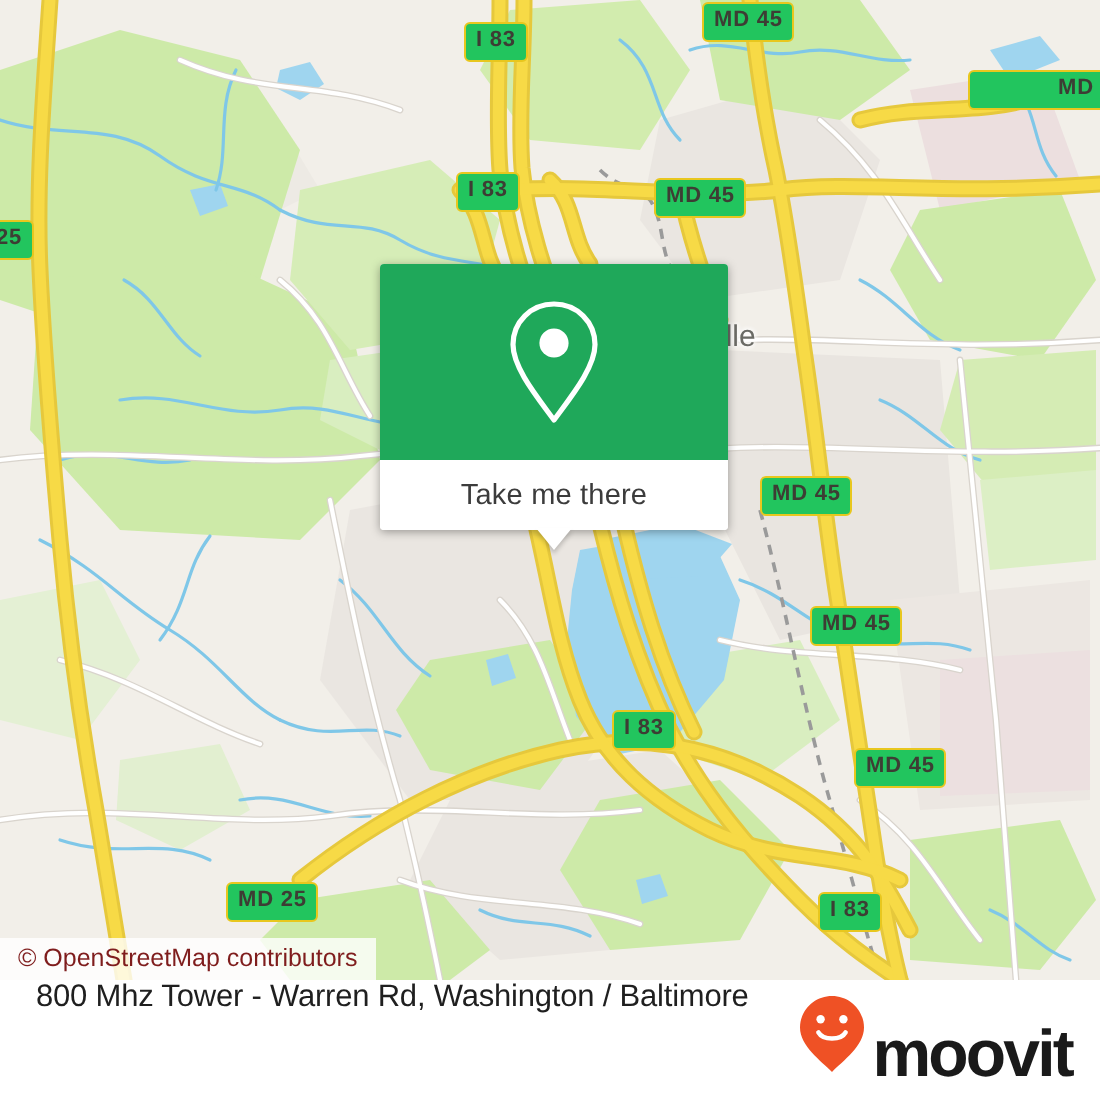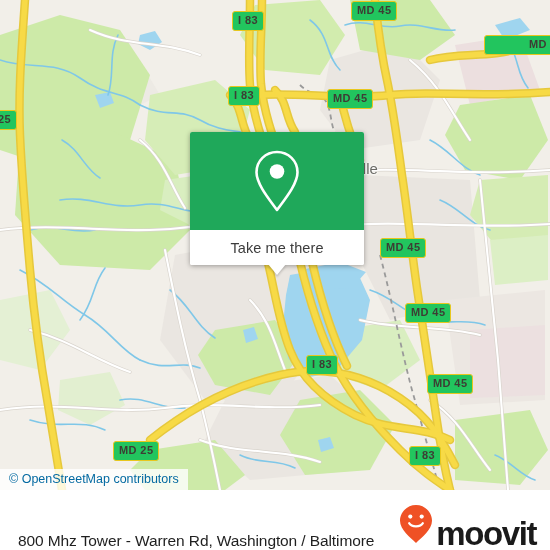--- a/index.html
+++ b/index.html
@@ -103,36 +103,36 @@
     filter: drop-shadow(0 2px 1px rgba(0,0,0,0.18));
   }
 
   
   #attribution {
     position: absolute;
     left: 0;
     bottom: 0;
     padding: 3px 9px 4px 9px;
     background: rgba(255,255,255,0.80);
-    color: #0369a1;
+    color: #7f1d1d;
     font-family: "Liberation Sans", sans-serif;
     font-size: 12.5px;
     white-space: nowrap;
     text-align: right;
   }
 
   
   #footer {
     position: absolute;
     left: 0; top: 490px;
     width: 550px;
     height: 60px;
     background: #ffffff;
     display: flex;
-    align-items: flex-end;
+    align-items: flex-start;
     justify-content: space-between;
     padding: 0 14px 0 18px;
     box-sizing: border-box;
   }
   #footer-title {
     color: #1f1f1f;
     font-family: "Liberation Sans", sans-serif;
     font-size: 15.5px;
     white-space: nowrap;
     letter-spacing: -0.1px;

